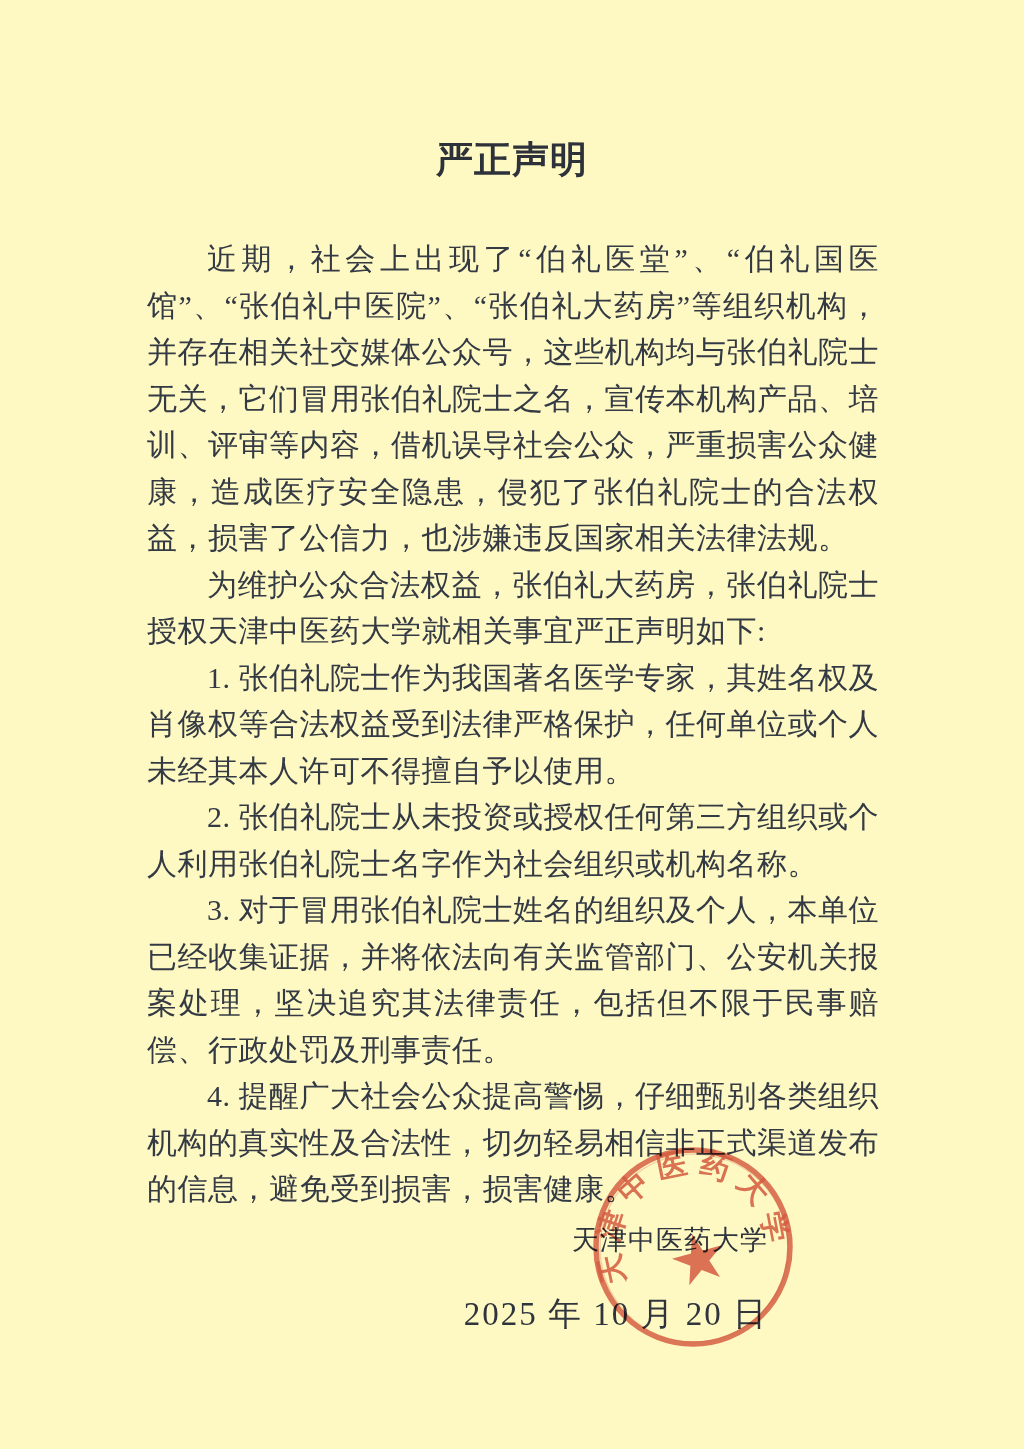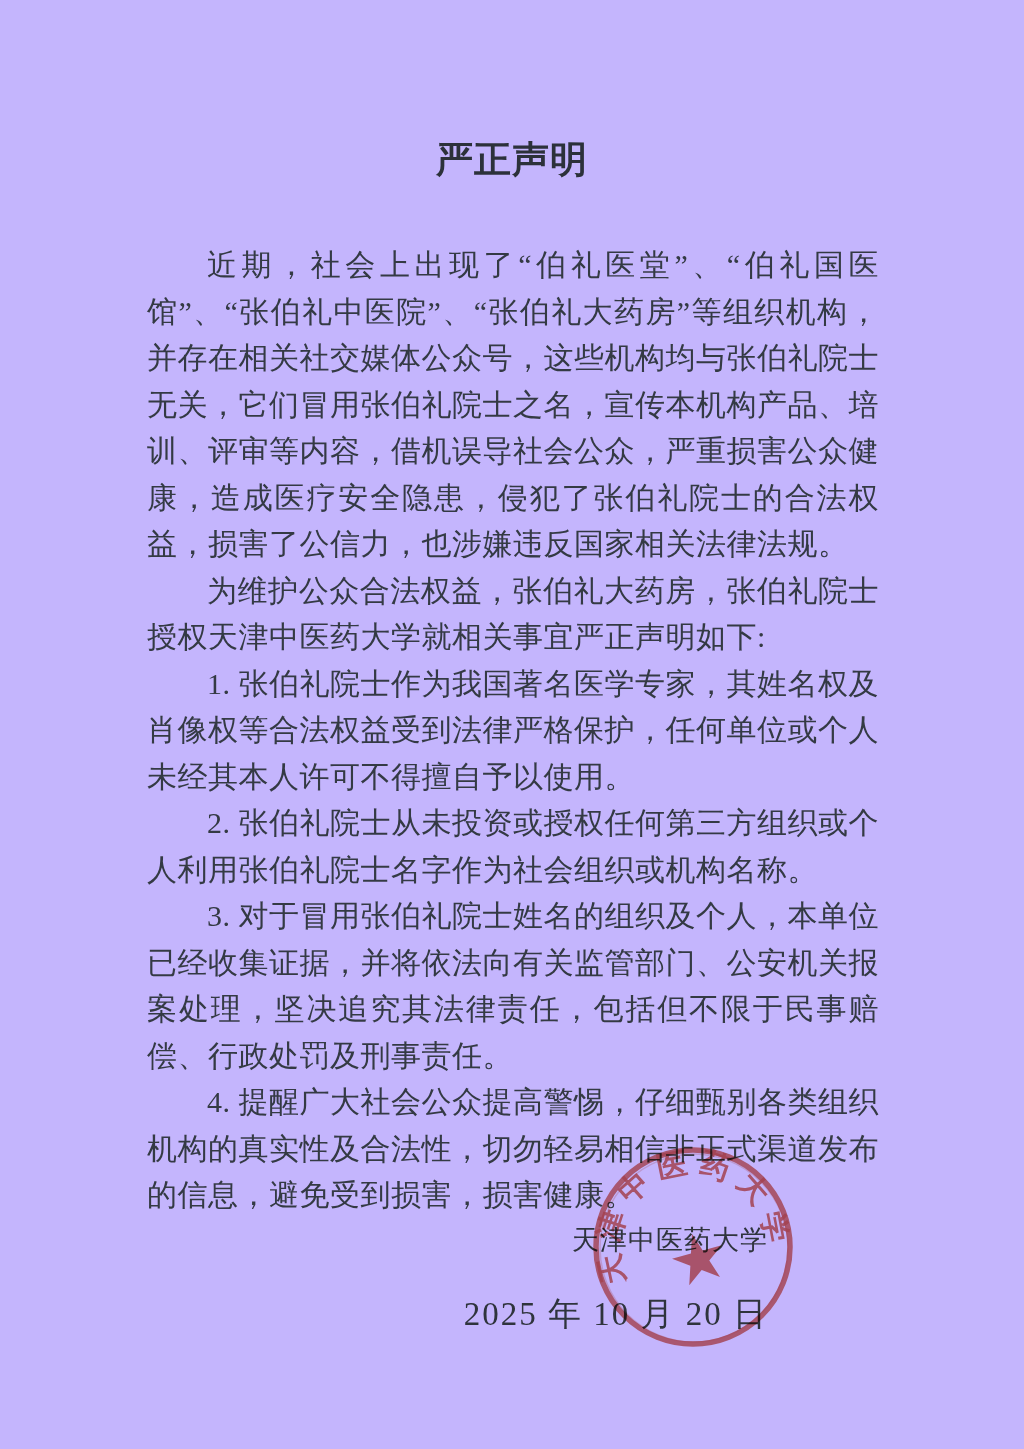--- a/index.html
+++ b/index.html
@@ -10,35 +10,35 @@
   body {
     width: 1024px;
     height: 1449px;
     position: relative;
     font-family: "Liberation Serif", "DejaVu Serif", serif;
     overflow: hidden;
   }
   .page {
     position: absolute;
     inset: 0;
-    background: #c4b5fd;
+    background: #fef9c3;
   }
   .doc-title {
     margin: 140px 0 0 0;
     text-align: center;
     font-size: 37px;
     line-height: 40px;
     font-weight: bold;
     letter-spacing: 1px;
     color: #2c313a;
   }
   .doc-body {
     position: absolute;
     left: 147px;
-    top: 242px;
+    top: 236px;
     width: 732px;
     color: #343a44;
   }
   .doc-body p {
     margin: 0;
     font-size: 30px;
     line-height: 46.5px;
     text-align: justify;
     text-indent: 2em;
     letter-spacing: 0.5px;

